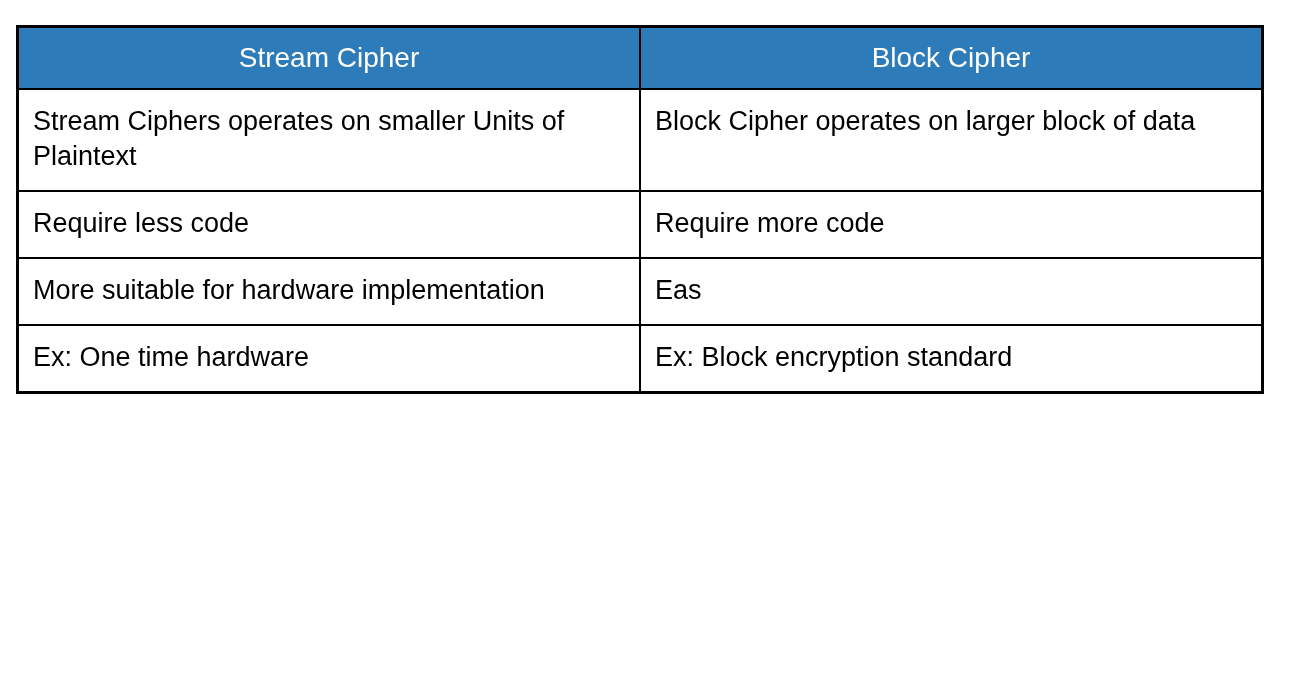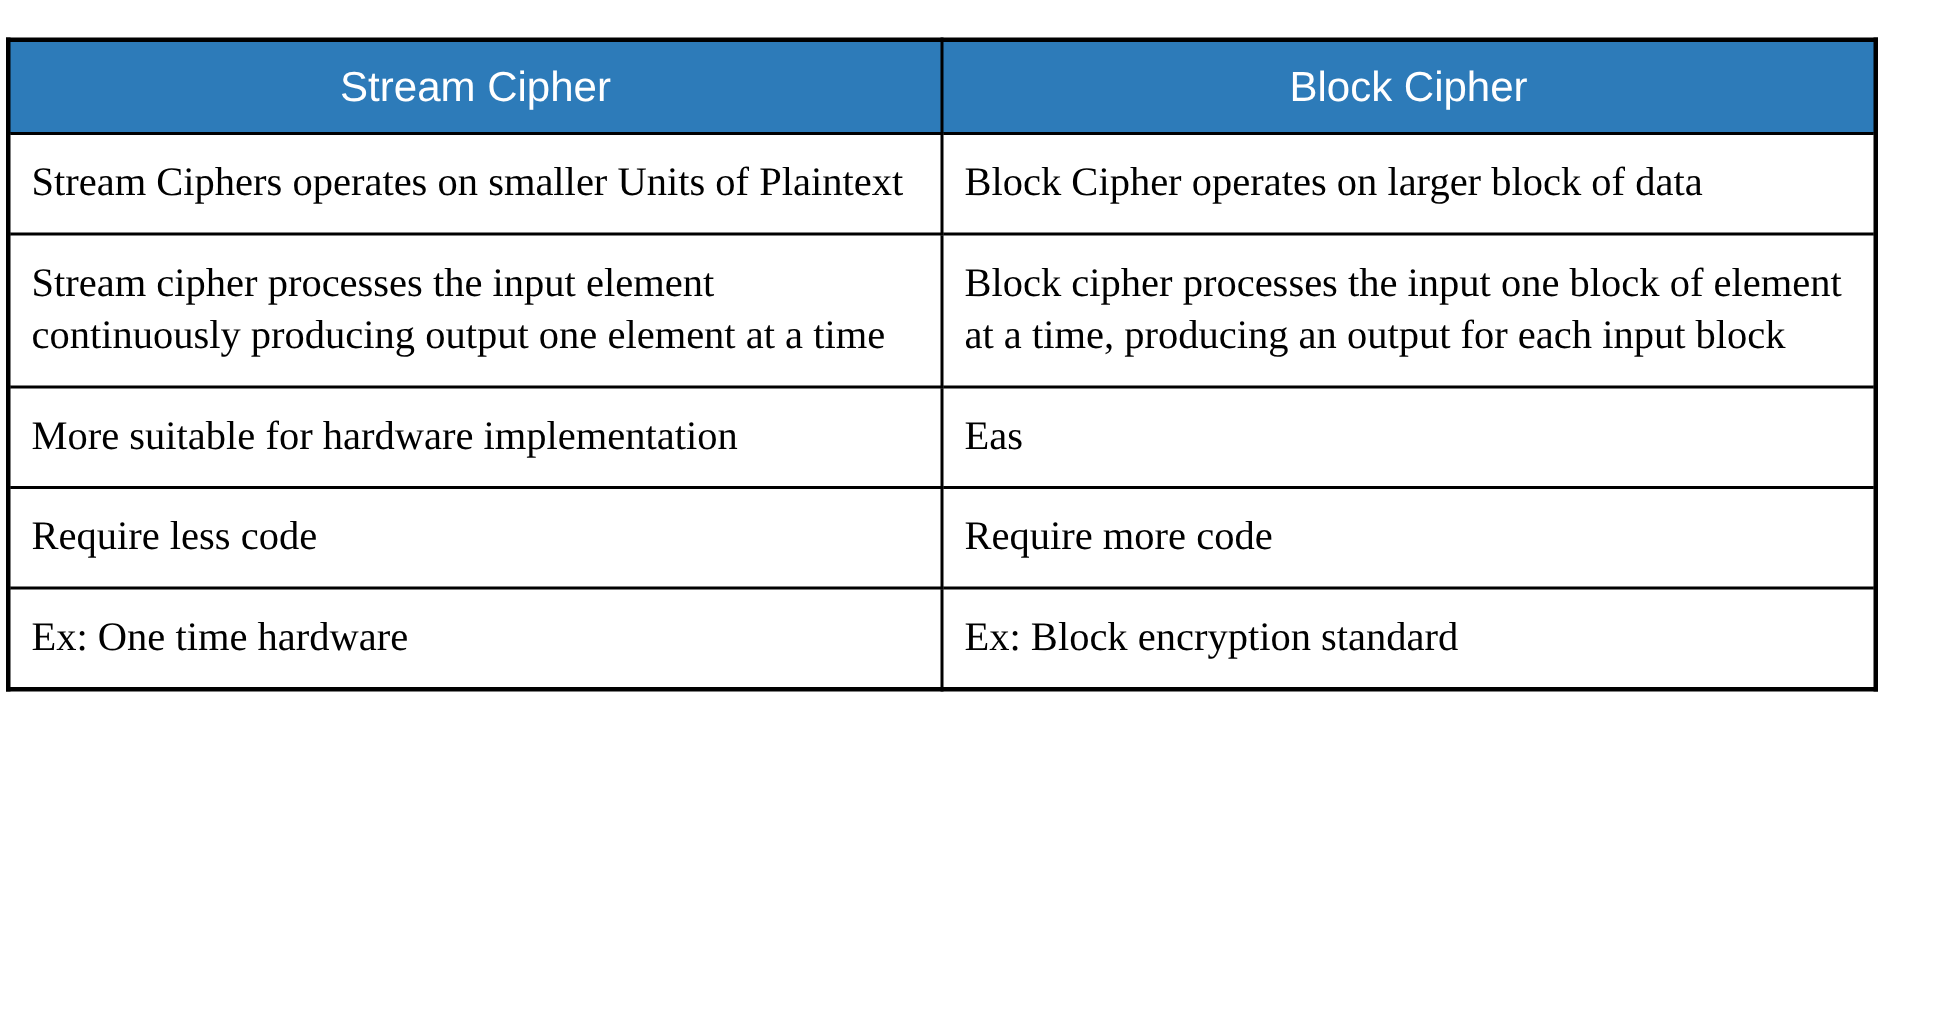--- a/index.html
+++ b/index.html
@@ -18,21 +18,21 @@
   }
   body {
     width: 1292px;
     height: 684px;
     overflow: hidden;
   }
   table.cipher-table {
     border-collapse: collapse;
     table-layout: fixed;
     width: 1248px;
-    margin: 25px 0 0 4px;
+    margin: 25px 0 0 16px;
     border: 3px solid var(--border);
   }
   table.cipher-table col { width: 50%; }
   table.cipher-table th {
     background: var(--header-bg);
     color: var(--header-text);
     font-size: 28px;
     font-weight: 400;
     height: 62px;
     text-align: center;
@@ -42,21 +42,20 @@
   }
   table.cipher-table td {
     border: 2px solid var(--border);
     color: var(--body-text);
     font-size: 27px;
     line-height: 35px;
     padding: 14px 16px 16px 14px;
     vertical-align: top;
     text-align: left;
     word-wrap: break-word;
-    font-family: Liberation Serif, serif;
   }
 </style>
 </head>
 <body>
 
 <table class="cipher-table">
   <colgroup>
     <col>
     <col>
   </colgroup>
@@ -65,29 +64,25 @@
       <th>Stream Cipher</th>
       <th>Block Cipher</th>
     </tr>
   </thead>
   <tbody>
     <tr>
       <td>Stream Ciphers operates on smaller Units of Plaintext</td>
       <td>Block Cipher operates on larger block of data</td>
     </tr>
     <tr>
-      <td>Stream cipher processes the input element continuously producing output one element at a time</td>
-      <td>Block cipher processes the input one block of element at a time, producing an output for each input block</td>
+      <td>Require less code</td>
+      <td>Require more code</td>
     </tr>
     <tr>
       <td>More suitable for hardware implementation</td>
       <td>Eas</td>
-    </tr>
-    <tr>
-      <td>Require less code</td>
-      <td>Require more code</td>
     </tr>
     <tr>
       <td>Ex: One time hardware</td>
       <td>Ex: Block encryption standard</td>
     </tr>
   </tbody>
 </table>
 
 </body></html>

